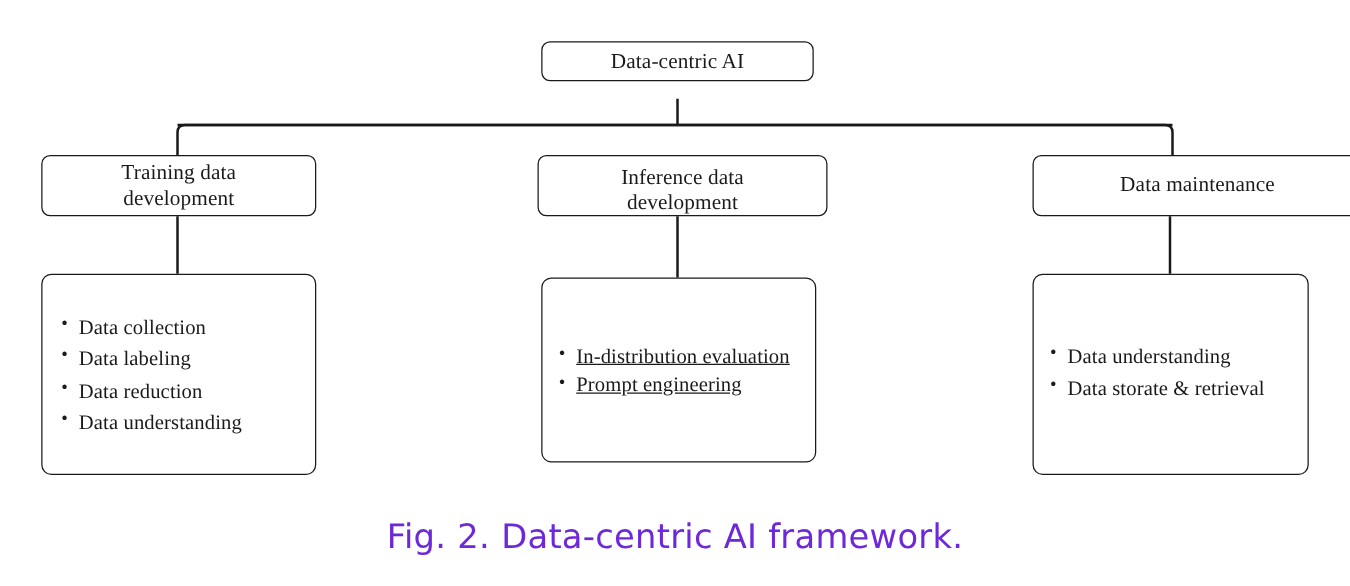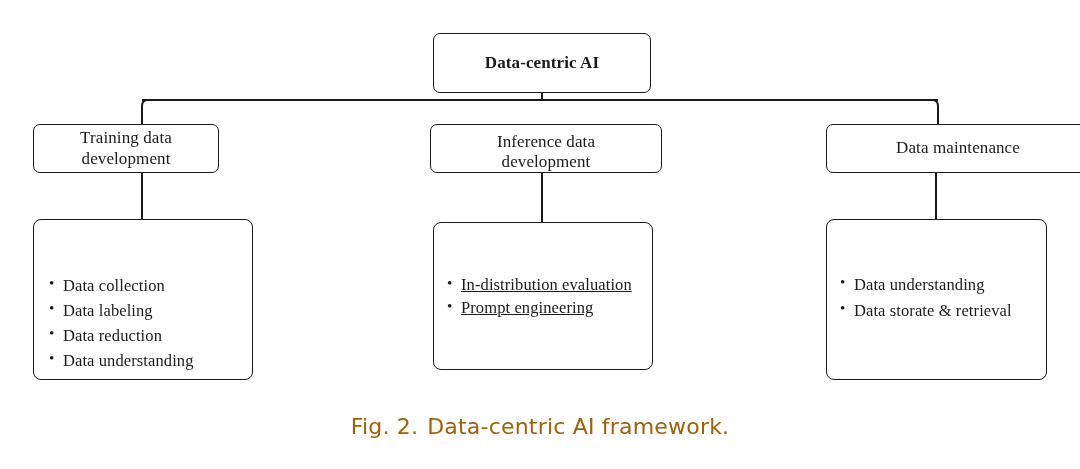--- a/index.html
+++ b/index.html
@@ -51,33 +51,32 @@
     line-height: 1.18;
     letter-spacing: 0.1px;
     white-space: pre-line;
   }
 
   
   #node-root {
     left: 433px;
     top: 33px;
     width: 218px;
-    height: 60px;
-    font-weight: bold;
+    height: 32px;
   }
   #node-root .node-label { font-size: 17px; }
 
   
   .node-l2 {
     top: 124px;
     height: 49px;
   }
   .node-l2 .node-label { font-size: 17px; }
 
-  #node-training  { left: 33px;  width: 186px; }
+  #node-training  { left: 33px;  width: 220px; }
   #node-inference { left: 430px; width: 232px; align-items: flex-end; }
   #node-maintenance { left: 826px; width: 264px; }
 
   
   .listbox {
     position: absolute;
     box-sizing: border-box;
     background: #ffffff;
     border: 1.9px solid #1a1a1a;
     border-radius: 8px;
@@ -85,21 +84,20 @@
     flex-direction: column;
     justify-content: center;
   }
 
   #list-training {
     left: 33px;
     top: 219px;
     width: 220px;
     height: 161px;
     padding: 6px 10px 6px 14px;
-    justify-content: flex-end;
   }
   #list-inference {
     left: 433px;
     top: 222px;
     width: 220px;
     height: 148px;
     padding: 6px 10px 6px 12px;
     text-decoration: underline;
   }
   #list-maintenance {
@@ -136,22 +134,22 @@
   #list-maintenance .bullet-item { line-height: 1.56; font-size: 16.5px; }
 
   
   #caption {
     position: absolute;
     left: 0;
     top: 414px;
     width: 1080px;
     text-align: center;
     font-family: "DejaVu Sans", "Liberation Sans", sans-serif;
-    font-size: 22px;
-    color: #a16207;
+    font-size: 27px;
+    color: #6d28d9;
     letter-spacing: 0.2px;
   }
   #caption .cap-gap { display: inline-block; width: 9px; }
 </style>
 </head>
 <body>
 
 <div id="figure-root">
 
   <svg id="connectors" viewBox="0 0 1080 469" width="1080" height="469">

